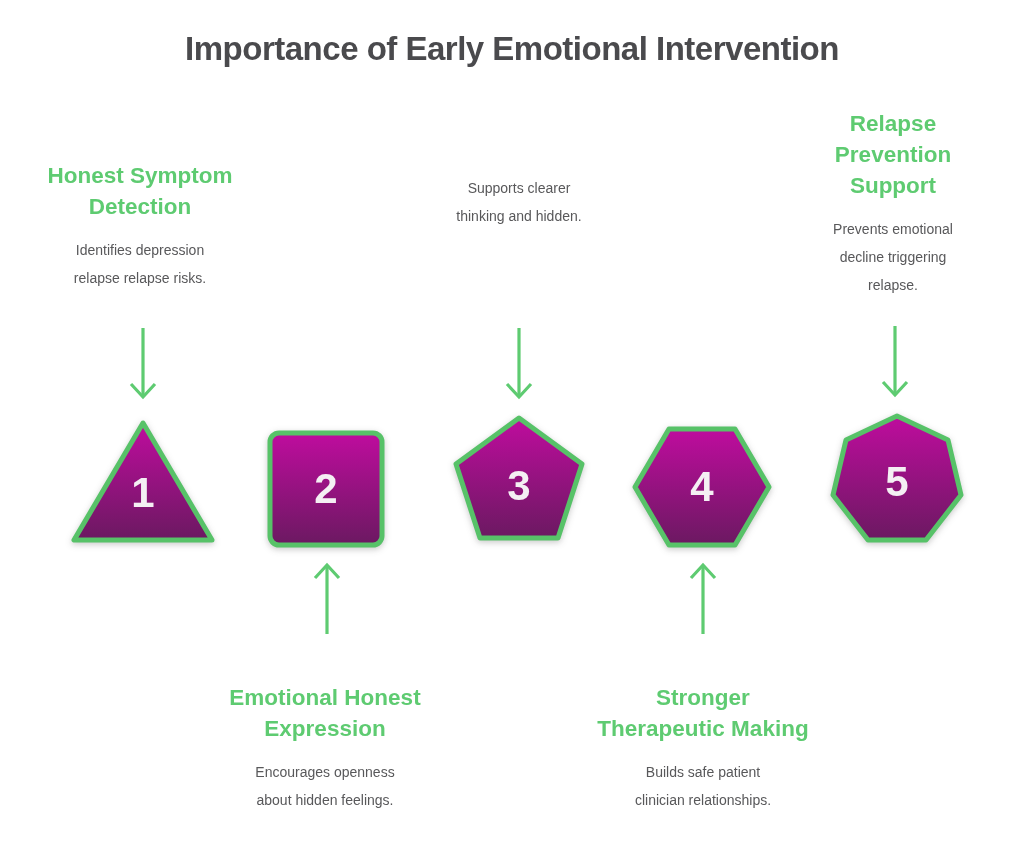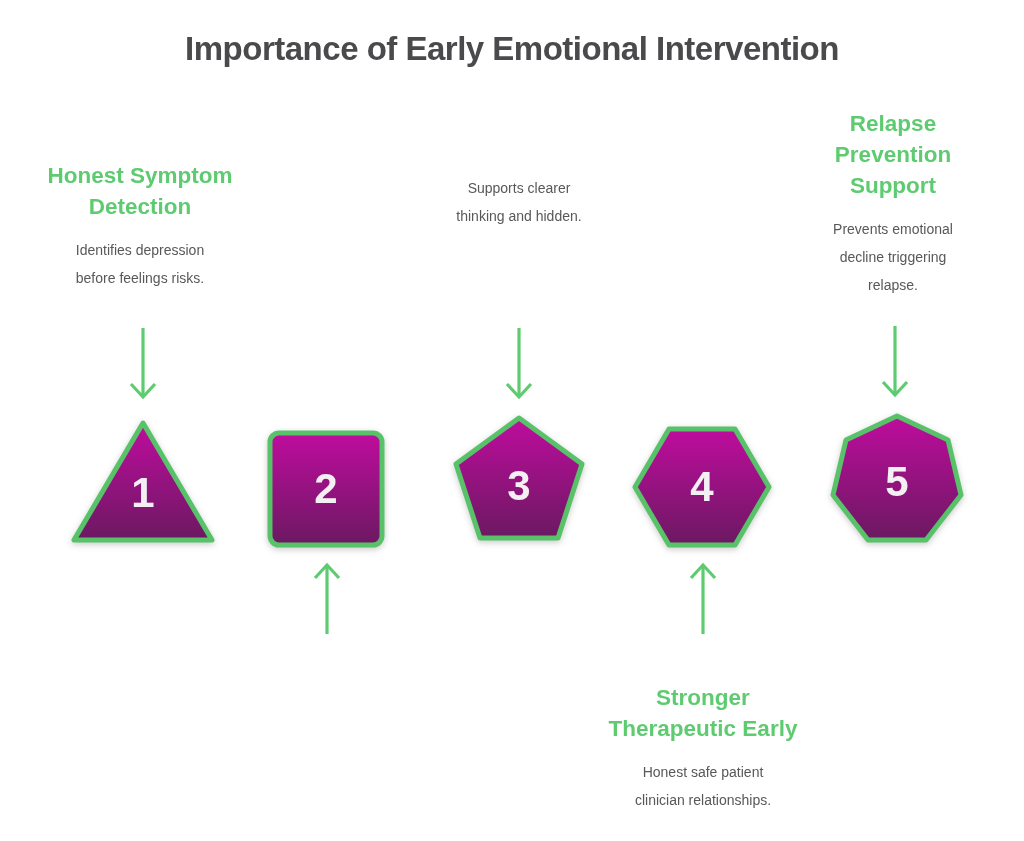--- a/index.html
+++ b/index.html
@@ -68,33 +68,39 @@
       </linearGradient>
     </defs>
   </svg>
 
   <h1 class="title">Importance of Early Emotional Intervention</h1>
 
   <div class="textblock tb1">
     <h2>Honest Symptom
 Detection</h2>
     <p>Identifies depression
-before feelings risks.</p>
+relapse relapse risks.</p>
   </div>
   <svg class="arrow ar1" viewBox="0 0 32 80">
     <line x1="16" y1="2" x2="16" y2="70"></line>
     <polyline points="4,58 16,71 28,58"></polyline>
   </svg>
   <div class="shape-wrap sw1">
     <svg width="154" height="132" viewBox="0 0 154 132">
       <polygon class="shp" points="77,7 8,124 146,124"></polygon>
     </svg>
     <span class="num">1</span>
   </div>
 
+  <div class="textblock tb2">
+    <h2>Emotional Honest
+Expression</h2>
+    <p>Encourages openness
+about hidden feelings.</p>
+  </div>
   <svg class="arrow ar2" viewBox="0 0 32 80">
     <line x1="16" y1="78" x2="16" y2="10"></line>
     <polyline points="4,22 16,9 28,22"></polyline>
   </svg>
   <div class="shape-wrap sw2">
     <svg width="120" height="120" viewBox="0 0 120 120">
       <rect class="shp sq" x="4" y="4" width="112" height="112" rx="9"></rect>
     </svg>
     <span class="num">2</span>
   </div>
@@ -109,22 +115,22 @@
   </svg>
   <div class="shape-wrap sw3">
     <svg width="134" height="136" viewBox="0 0 134 136">
       <polygon class="shp" points="67,5 130,51 106,125 28,125 4,51"></polygon>
     </svg>
     <span class="num">3</span>
   </div>
 
   <div class="textblock tb4">
     <h2>Stronger
-Therapeutic Early</h2>
-    <p>Honest safe patient
+Therapeutic Making</h2>
+    <p>Builds safe patient
 clinician relationships.</p>
   </div>
   <svg class="arrow ar4" viewBox="0 0 32 80">
     <line x1="16" y1="78" x2="16" y2="10"></line>
     <polyline points="4,22 16,9 28,22"></polyline>
   </svg>
   <div class="shape-wrap sw4">
     <svg width="142" height="124" viewBox="0 0 142 124">
       <polygon class="shp" points="38,4 104,4 138,62 104,120 38,120 4,62"></polygon>
     </svg>

